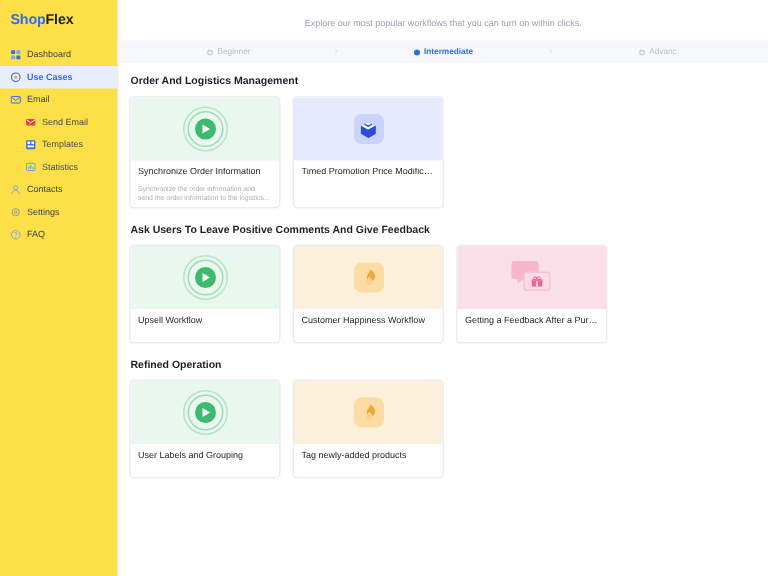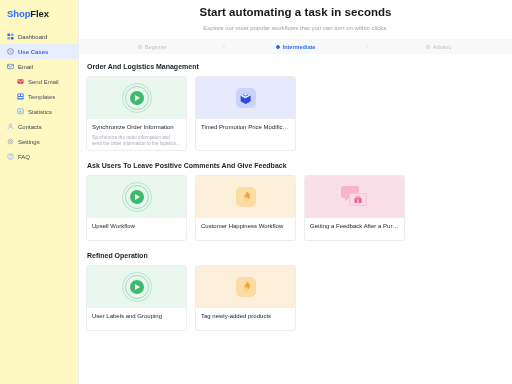--- a/index.html
+++ b/index.html
@@ -8,21 +8,21 @@
     overflow: hidden;
     font-family: "Liberation Sans", sans-serif;
     background: #ffffff;
     color: #1f2329;
   }
   .app { display: flex; width: 512px; height: 384px; }
 
   
   .sidebar {
     width: 79px; height: 384px;
-    background: #fef9c3;
+    background: #fde047;
     border-right: 1px solid #ececf0;
     flex: 0 0 79px;
     padding-top: 5px;
     position: relative;
   }
   .logo {
     font-size: 9.5px; font-weight: 700;
     padding: 3px 0 0 7px;
     letter-spacing: -0.1px;
     white-space: nowrap;
@@ -292,21 +292,20 @@
         </span>
         <span>FAQ</span>
       </div>
 
     </nav>
   </aside>
 
   <main class="main">
 
     <section class="hero">
-      <h1>Start automating a task in seconds</h1>
       <p>Explore our most popular workflows that you can turn on within clicks.</p>
     </section>
 
     <div class="stepper">
       <div class="step">
         <span class="dot"></span>
         <span>Beginner</span>
       </div>
       <div class="chev">›</div>
       <div class="step active">

